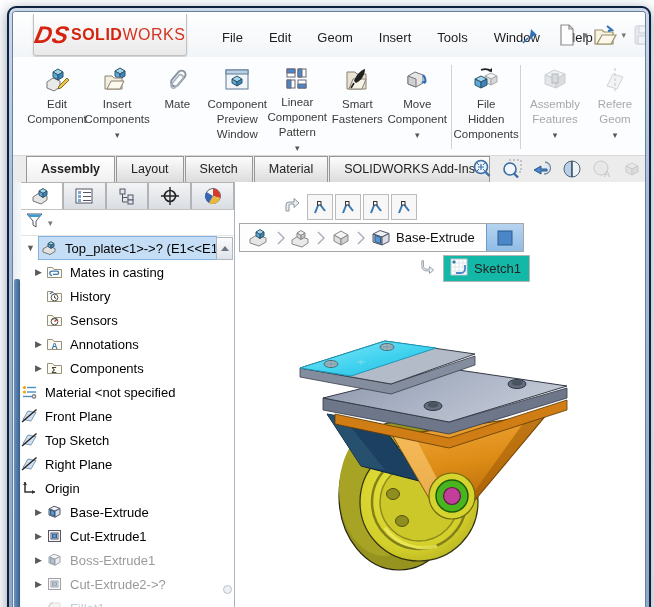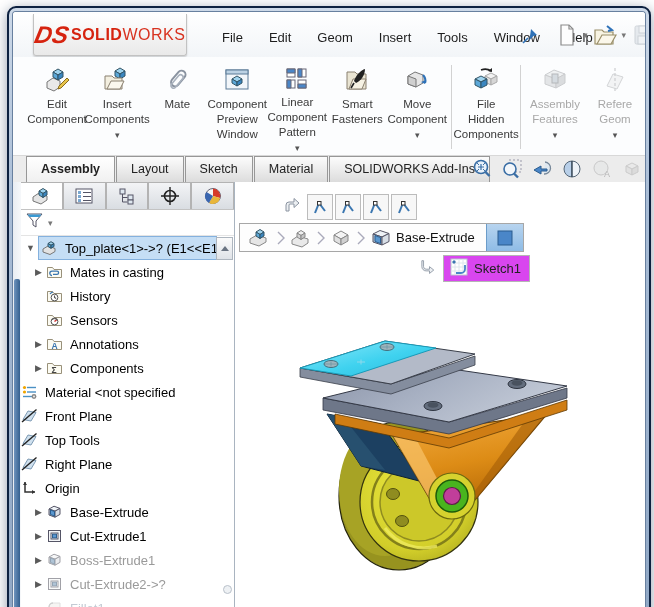--- a/index.html
+++ b/index.html
@@ -75,21 +75,21 @@
   .ctx-btns{display:flex;gap:2px;}
   .ctx-btn{width:24px;height:24px;border:1px solid #bcbcbc;background:#f7f7f7;display:flex;align-items:center;justify-content:center;}
   .crumb{position:absolute;left:4px;top:41px;height:27px;display:flex;align-items:center;
          border:1px solid #a7a7a7;background:#fdfdfd;padding:0 0 0 4px;}
   .crumb-seg{display:flex;align-items:center;padding:0 3px;}
   .crumb-label{font-size:13px;color:#111;padding:0 6px 0 3px;}
   .crumb-chev{display:flex;align-items:center;margin:0 1px;}
   .crumb-end{height:27px;width:36px;background:linear-gradient(#b7d4ef,#8fbce6);border-left:1px solid #6b9cc9;
          display:flex;align-items:center;justify-content:center;margin-left:2px;}
   .sketch-row{position:absolute;left:186px;top:73px;display:flex;align-items:center;gap:6px;}
-  .sketch-btn{height:25px;border:1px solid #b5b5b5;background:#d946ef;display:flex;align-items:center;gap:5px;
+  .sketch-btn{height:25px;border:1px solid #b5b5b5;background:#14b8a6;display:flex;align-items:center;gap:5px;
          padding:0 8px 0 5px;font-size:13px;color:#222;}
   .model{position:absolute;left:30px;top:136px;}
 </style>
 </head>
 <body>
 
 <div class="win">
 <div class="win-inner">
 
   <div class="titlebar">
@@ -492,21 +492,21 @@
           <span class="tlabel">Front Plane</span>
         </div>
 
         <div class="trow lvl2">
           <span class="ticon">
             <svg width="17" height="16" viewBox="0 0 17 16">
                   <path d="M2,11.5 L7,3 L15,4.5 L10,13 Z" fill="#cfe0ee" stroke="#7d9ab4"></path>
                   <path d="M1,14 L15.5,1.5" stroke="#222" stroke-width="1.4"></path>
                 </svg>
           </span>
-          <span class="tlabel">Top Tools</span>
+          <span class="tlabel">Top Sketch</span>
         </div>
 
         <div class="trow lvl2">
           <span class="ticon">
             <svg width="17" height="16" viewBox="0 0 17 16">
                   <path d="M2,11.5 L7,3 L15,4.5 L10,13 Z" fill="#cfe0ee" stroke="#7d9ab4"></path>
                   <path d="M1,14 L15.5,1.5" stroke="#222" stroke-width="1.4"></path>
                 </svg>
           </span>
           <span class="tlabel">Right Plane</span>

